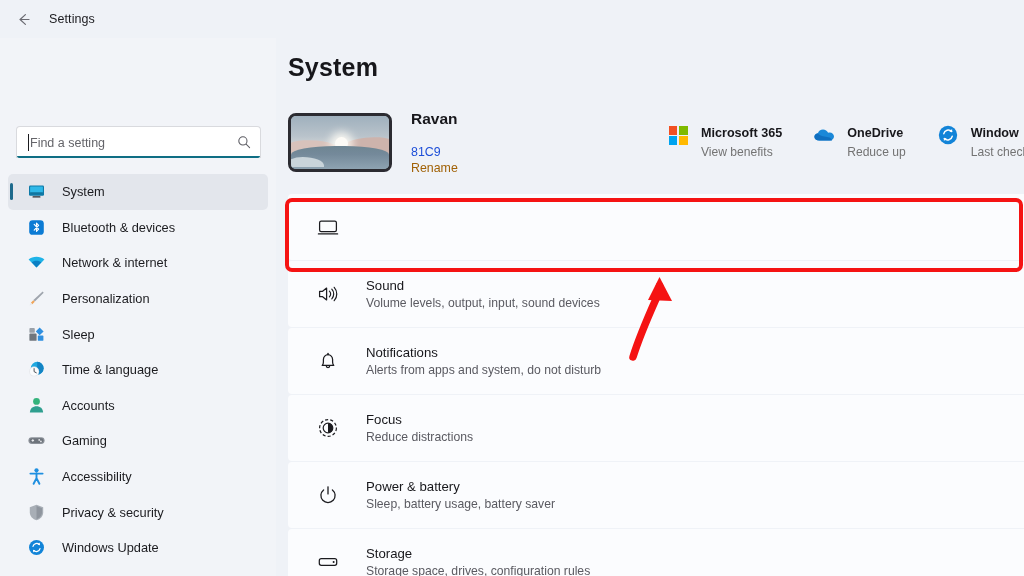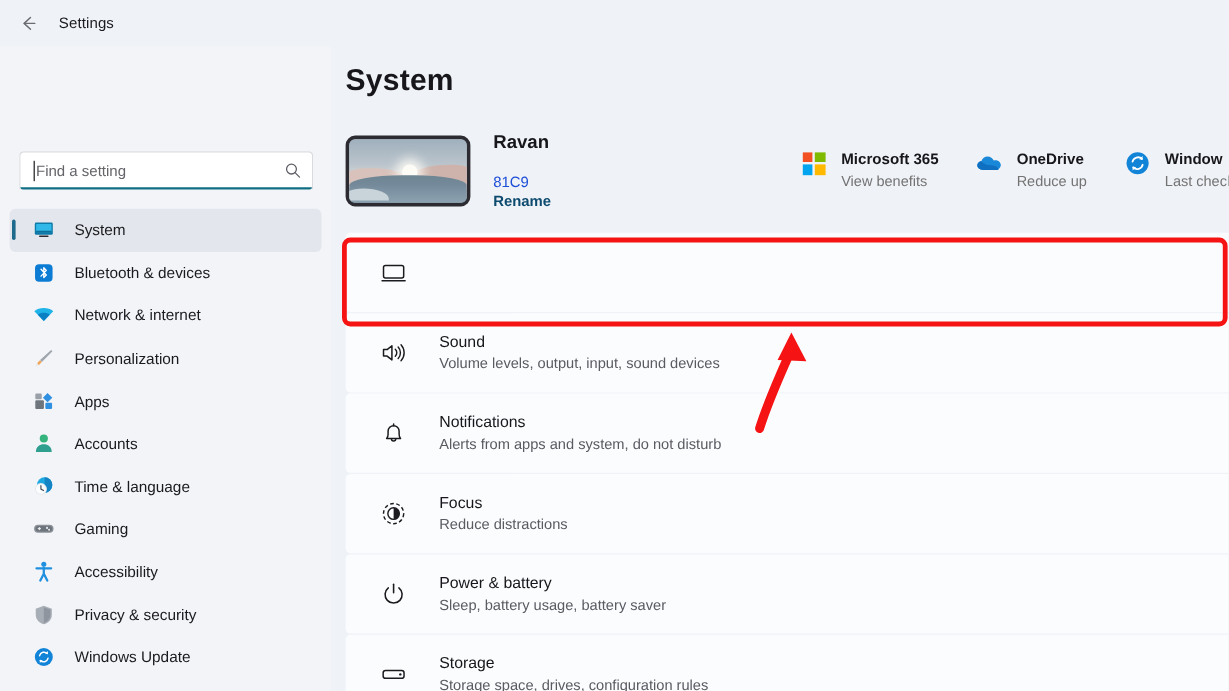--- a/index.html
+++ b/index.html
@@ -234,24 +234,23 @@
     color: #17171b;
     line-height: 1.25;
   }
   .device-model {
     font-size: 12.4px;
     color: #1d4ed8;
     margin-top: 16px;
   }
   .device-rename {
     font-size: 12.4px;
-    color: #0c4a6e;
+    color: #a16207;
     margin-top: 2px;
     cursor: pointer;
-    font-weight: bold;
   }
 
   .status-cards {
     display: flex;
     align-items: center;
     margin-left: 128px;
     gap: 0;
   }
   .status-card {
     display: flex;
@@ -418,44 +417,44 @@
 
       <div class="nav-item">
         <span class="nav-ico">
           <svg width="19" height="19" viewBox="0 0 19 19">
             <rect x="2.4" y="8.6" width="7.2" height="7.2" rx=".9" fill="#6f757d"></rect>
             <rect x="2.4" y="3" width="5.4" height="4.8" rx=".9" fill="#9aa0a8"></rect>
             <path d="M12.6 2.6 L16.6 6.4 L12.6 10.2 L8.8 6.4 Z" fill="#2f8fe0"></path>
             <rect x="10.8" y="10.6" width="5.6" height="5.2" rx=".9" fill="#2f8fe0"></rect>
           </svg>
         </span>
-        <span class="nav-label">Apps</span>
-      </div>
-
-      <div class="nav-item">
-        <span class="nav-ico">
-          <svg width="19" height="19" viewBox="0 0 19 19">
-            <circle cx="9.5" cy="5.4" r="3.4" fill="#34b37c"></circle>
-            <path d="M2.9 16.6 C2.9 12.4 6 10.2 9.5 10.2 C13 10.2 16.1 12.4 16.1 16.6 Z" fill="#2f9f8f"></path>
-          </svg>
-        </span>
-        <span class="nav-label">Accounts</span>
+        <span class="nav-label">Sleep</span>
       </div>
 
       <div class="nav-item">
         <span class="nav-ico">
           <svg width="19" height="19" viewBox="0 0 19 19">
             <circle cx="10.2" cy="8.2" r="6.4" fill="#1ea8e0"></circle>
             <path d="M10.2 1.8 A6.4 6.4 0 0 1 10.2 14.6 Z" fill="#1484c4"></path>
             <circle cx="7.1" cy="11.6" r="5" fill="#e8eaee"></circle>
             <circle cx="7.1" cy="11.6" r="4.1" fill="#fbfcfd"></circle>
             <path d="M7.1 8.6 L7.1 11.6 L9.3 12.8" fill="none" stroke="#4a4f57" stroke-width="1" stroke-linecap="round"></path>
           </svg>
         </span>
         <span class="nav-label">Time &amp; language</span>
+      </div>
+
+      <div class="nav-item">
+        <span class="nav-ico">
+          <svg width="19" height="19" viewBox="0 0 19 19">
+            <circle cx="9.5" cy="5.4" r="3.4" fill="#34b37c"></circle>
+            <path d="M2.9 16.6 C2.9 12.4 6 10.2 9.5 10.2 C13 10.2 16.1 12.4 16.1 16.6 Z" fill="#2f9f8f"></path>
+          </svg>
+        </span>
+        <span class="nav-label">Accounts</span>
       </div>
 
       <div class="nav-item">
         <span class="nav-ico">
           <svg width="19" height="19" viewBox="0 0 19 19">
             <rect x="1.4" y="6.2" width="16.2" height="6.8" rx="3.4" fill="#8c9199"></rect>
             <rect x="2.6" y="7.3" width="13.8" height="4.6" rx="2.3" fill="#6e747c"></rect>
             <rect x="4.4" y="9.1" width="2.8" height="0.9" rx=".4" fill="#e9eaee"></rect>
             <rect x="5.4" y="8.1" width="0.9" height="2.8" rx=".4" fill="#e9eaee"></rect>
             <circle cx="12.2" cy="8.9" r=".85" fill="#e9eaee"></circle>

